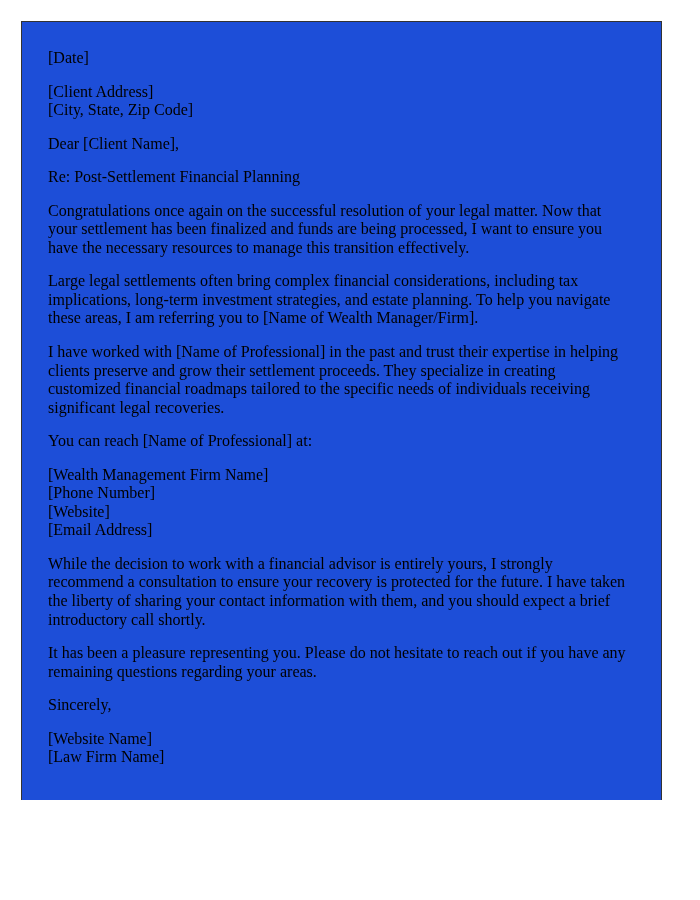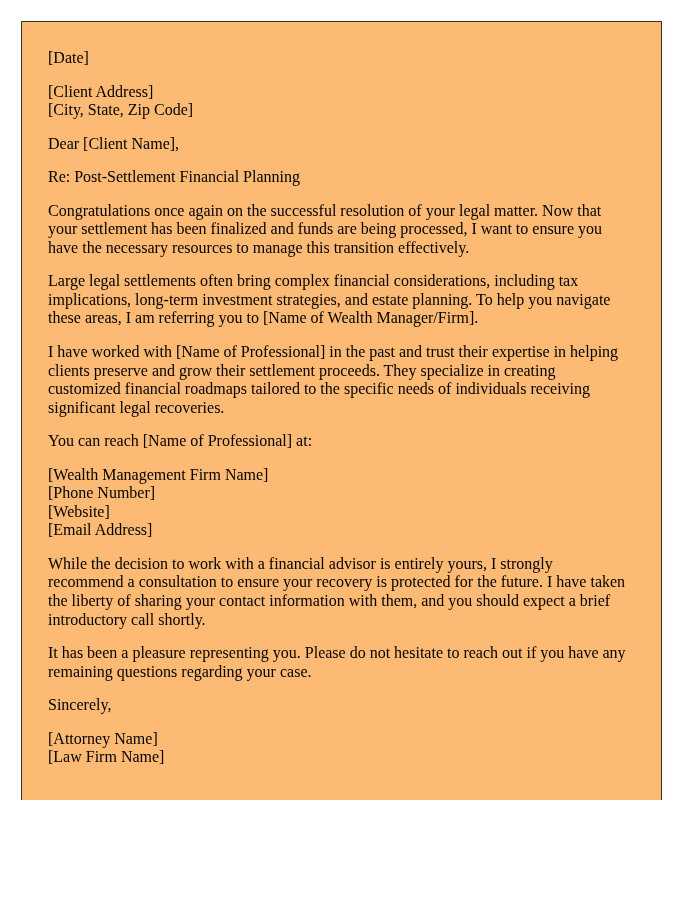--- a/index.html
+++ b/index.html
@@ -10,21 +10,21 @@
     overflow: hidden;
   }
   .letter-page {
     position: absolute;
     left: 21px;
     top: 21px;
     width: 641px;
     height: 779px;
     border: 1px solid #333333;
     border-bottom: none;
-    background: #fdba74;
+    background: #1d4ed8;
     padding: 12px 35px 0 26px;
     font-family: "Liberation Serif", "DejaVu Serif", serif;
     font-size: 16px;
     line-height: 1.16;
     color: #000000;
   }
   .para { margin: 15px 0; }
   .line {  }
   .bold { font-weight: normal; }
 </style>
@@ -54,22 +54,22 @@
 
   <div class="para">
     <div class="line bold">[Wealth Management Firm Name]</div>
     <div class="line">[Phone Number]</div>
     <div class="line">[Website]</div>
     <div class="line">[Email Address]</div>
   </div>
 
   <p class="para">While the decision to work with a financial advisor is entirely yours, I strongly recommend a consultation to ensure your recovery is protected for the future. I have taken the liberty of sharing your contact information with them, and you should expect a brief introductory call shortly.</p>
 
-  <p class="para">It has been a pleasure representing you. Please do not hesitate to reach out if you have any remaining questions regarding your case.</p>
+  <p class="para">It has been a pleasure representing you. Please do not hesitate to reach out if you have any remaining questions regarding your areas.</p>
 
   <p class="para">Sincerely,</p>
 
   <div class="para">
-    <div class="line">[Attorney Name]</div>
+    <div class="line">[Website Name]</div>
     <div class="line">[Law Firm Name]</div>
   </div>
 
 </div>
 
 </body></html>

